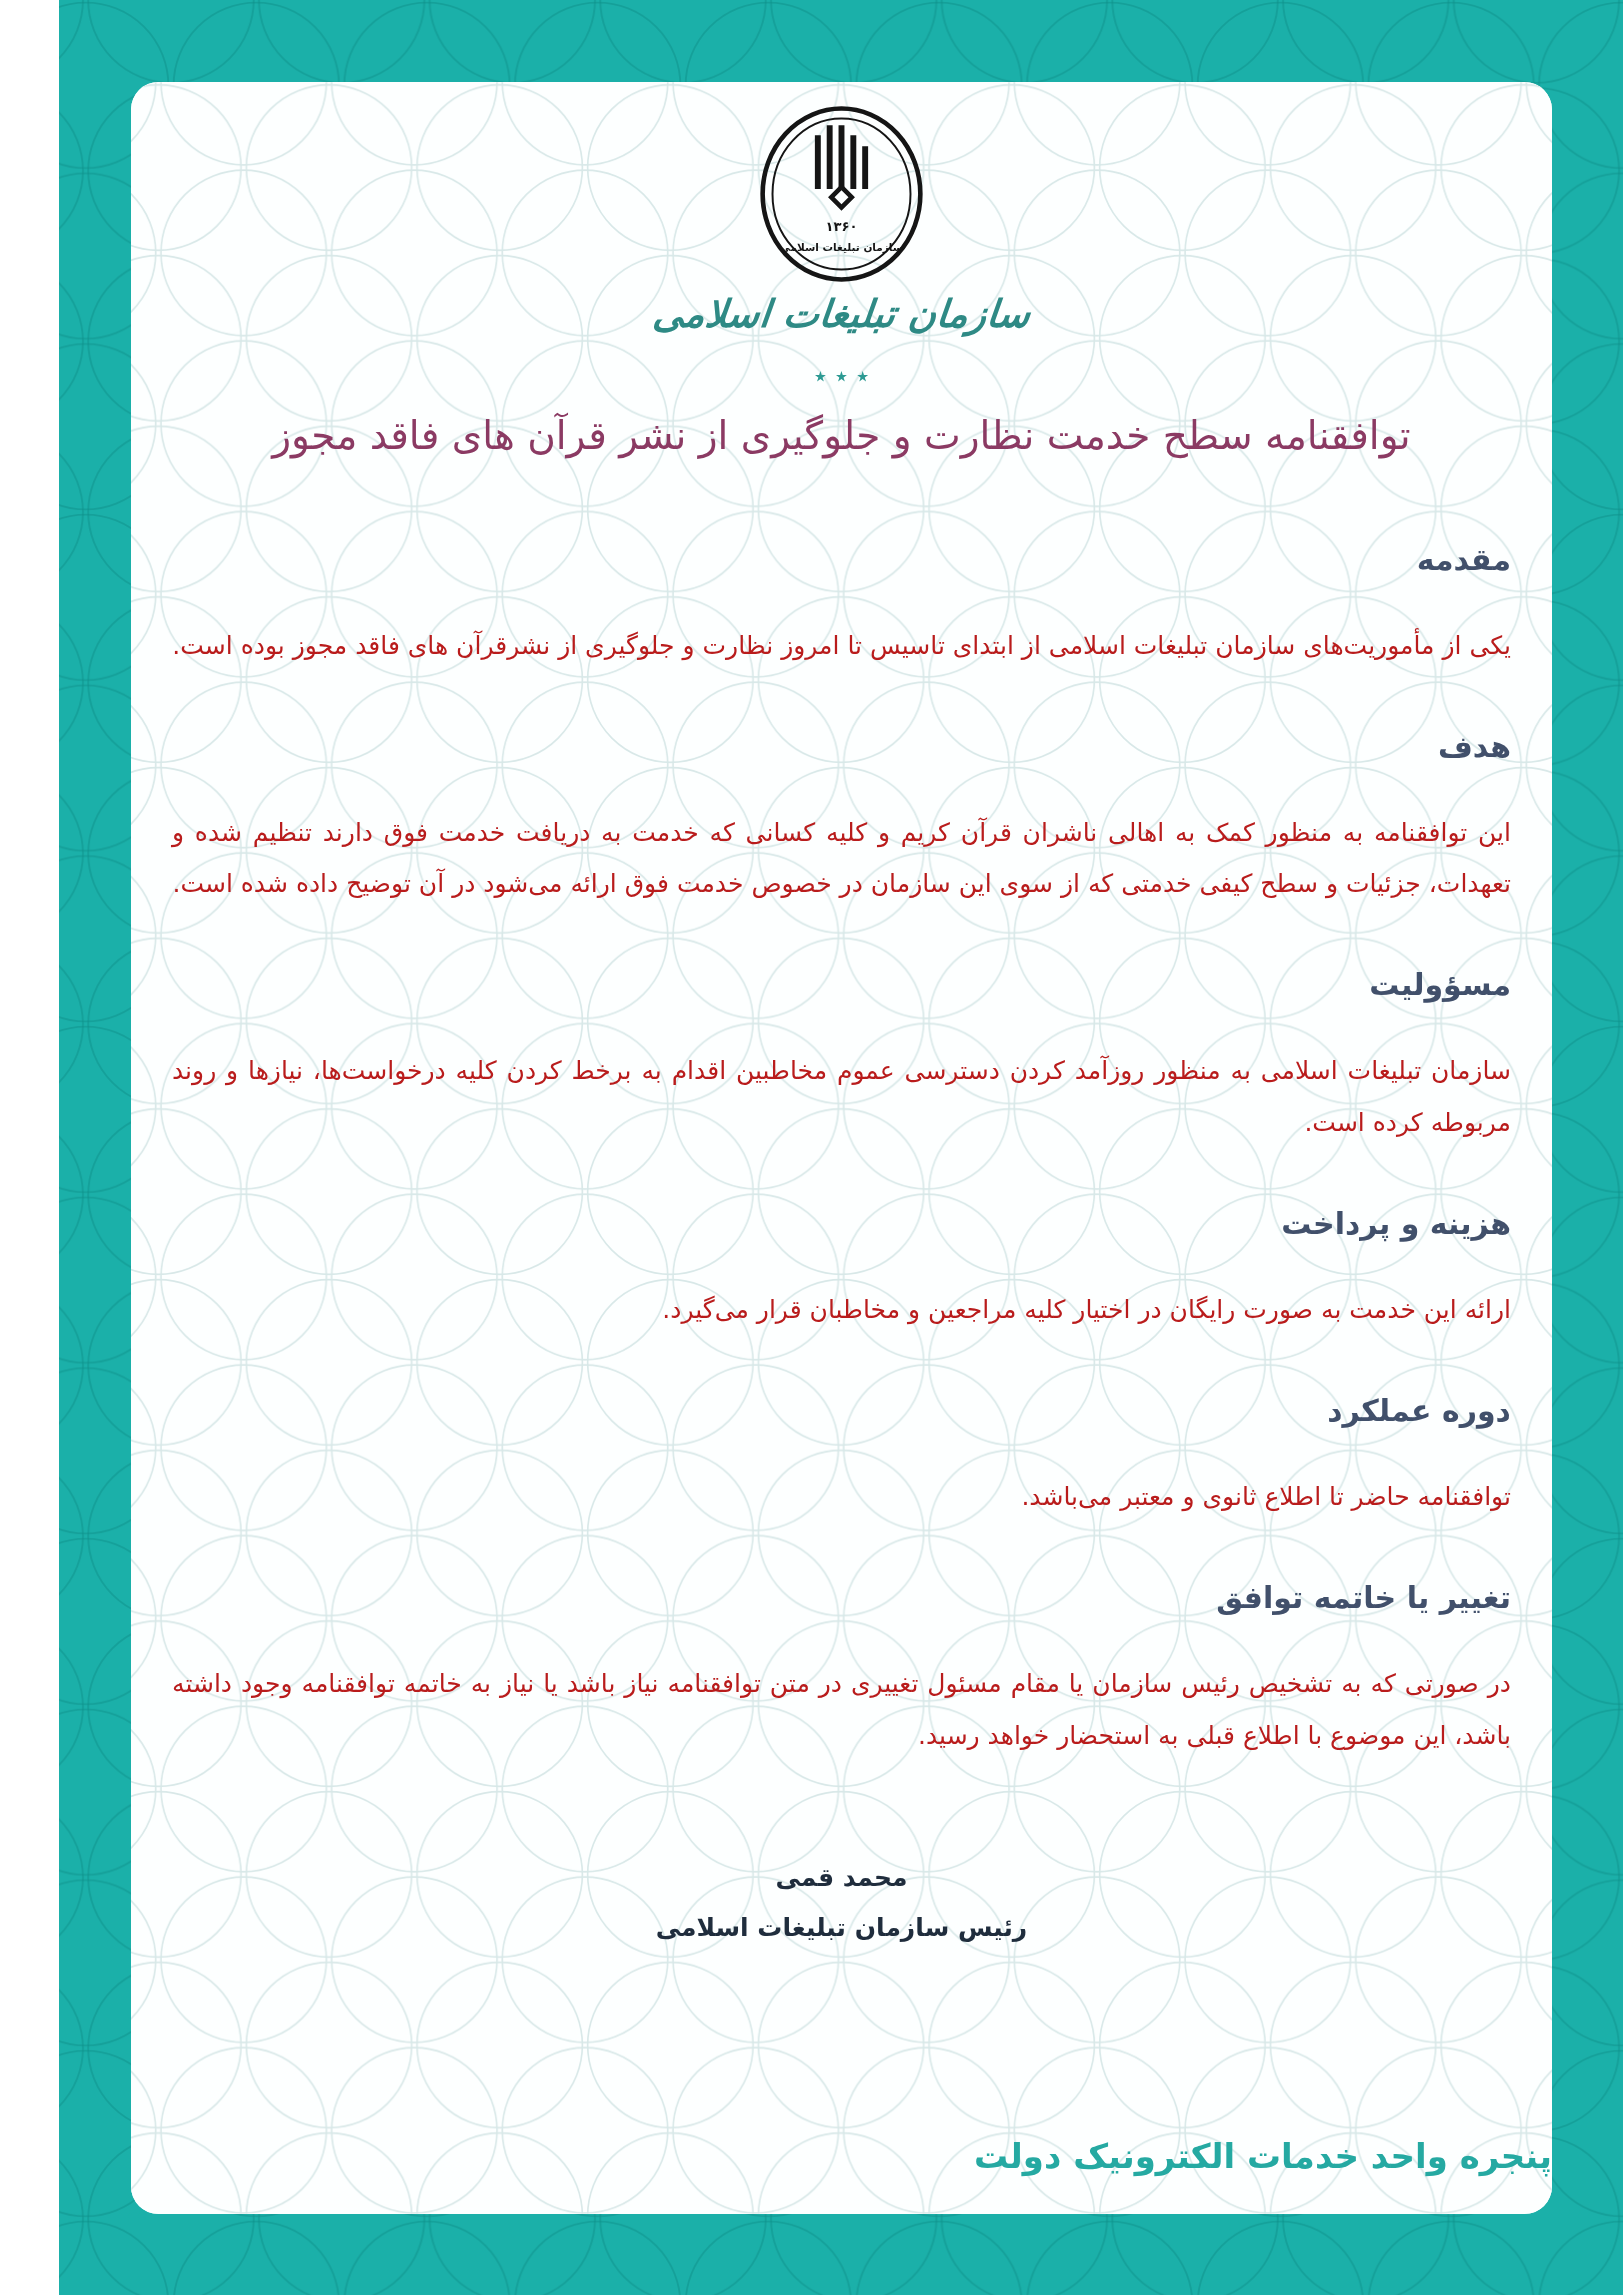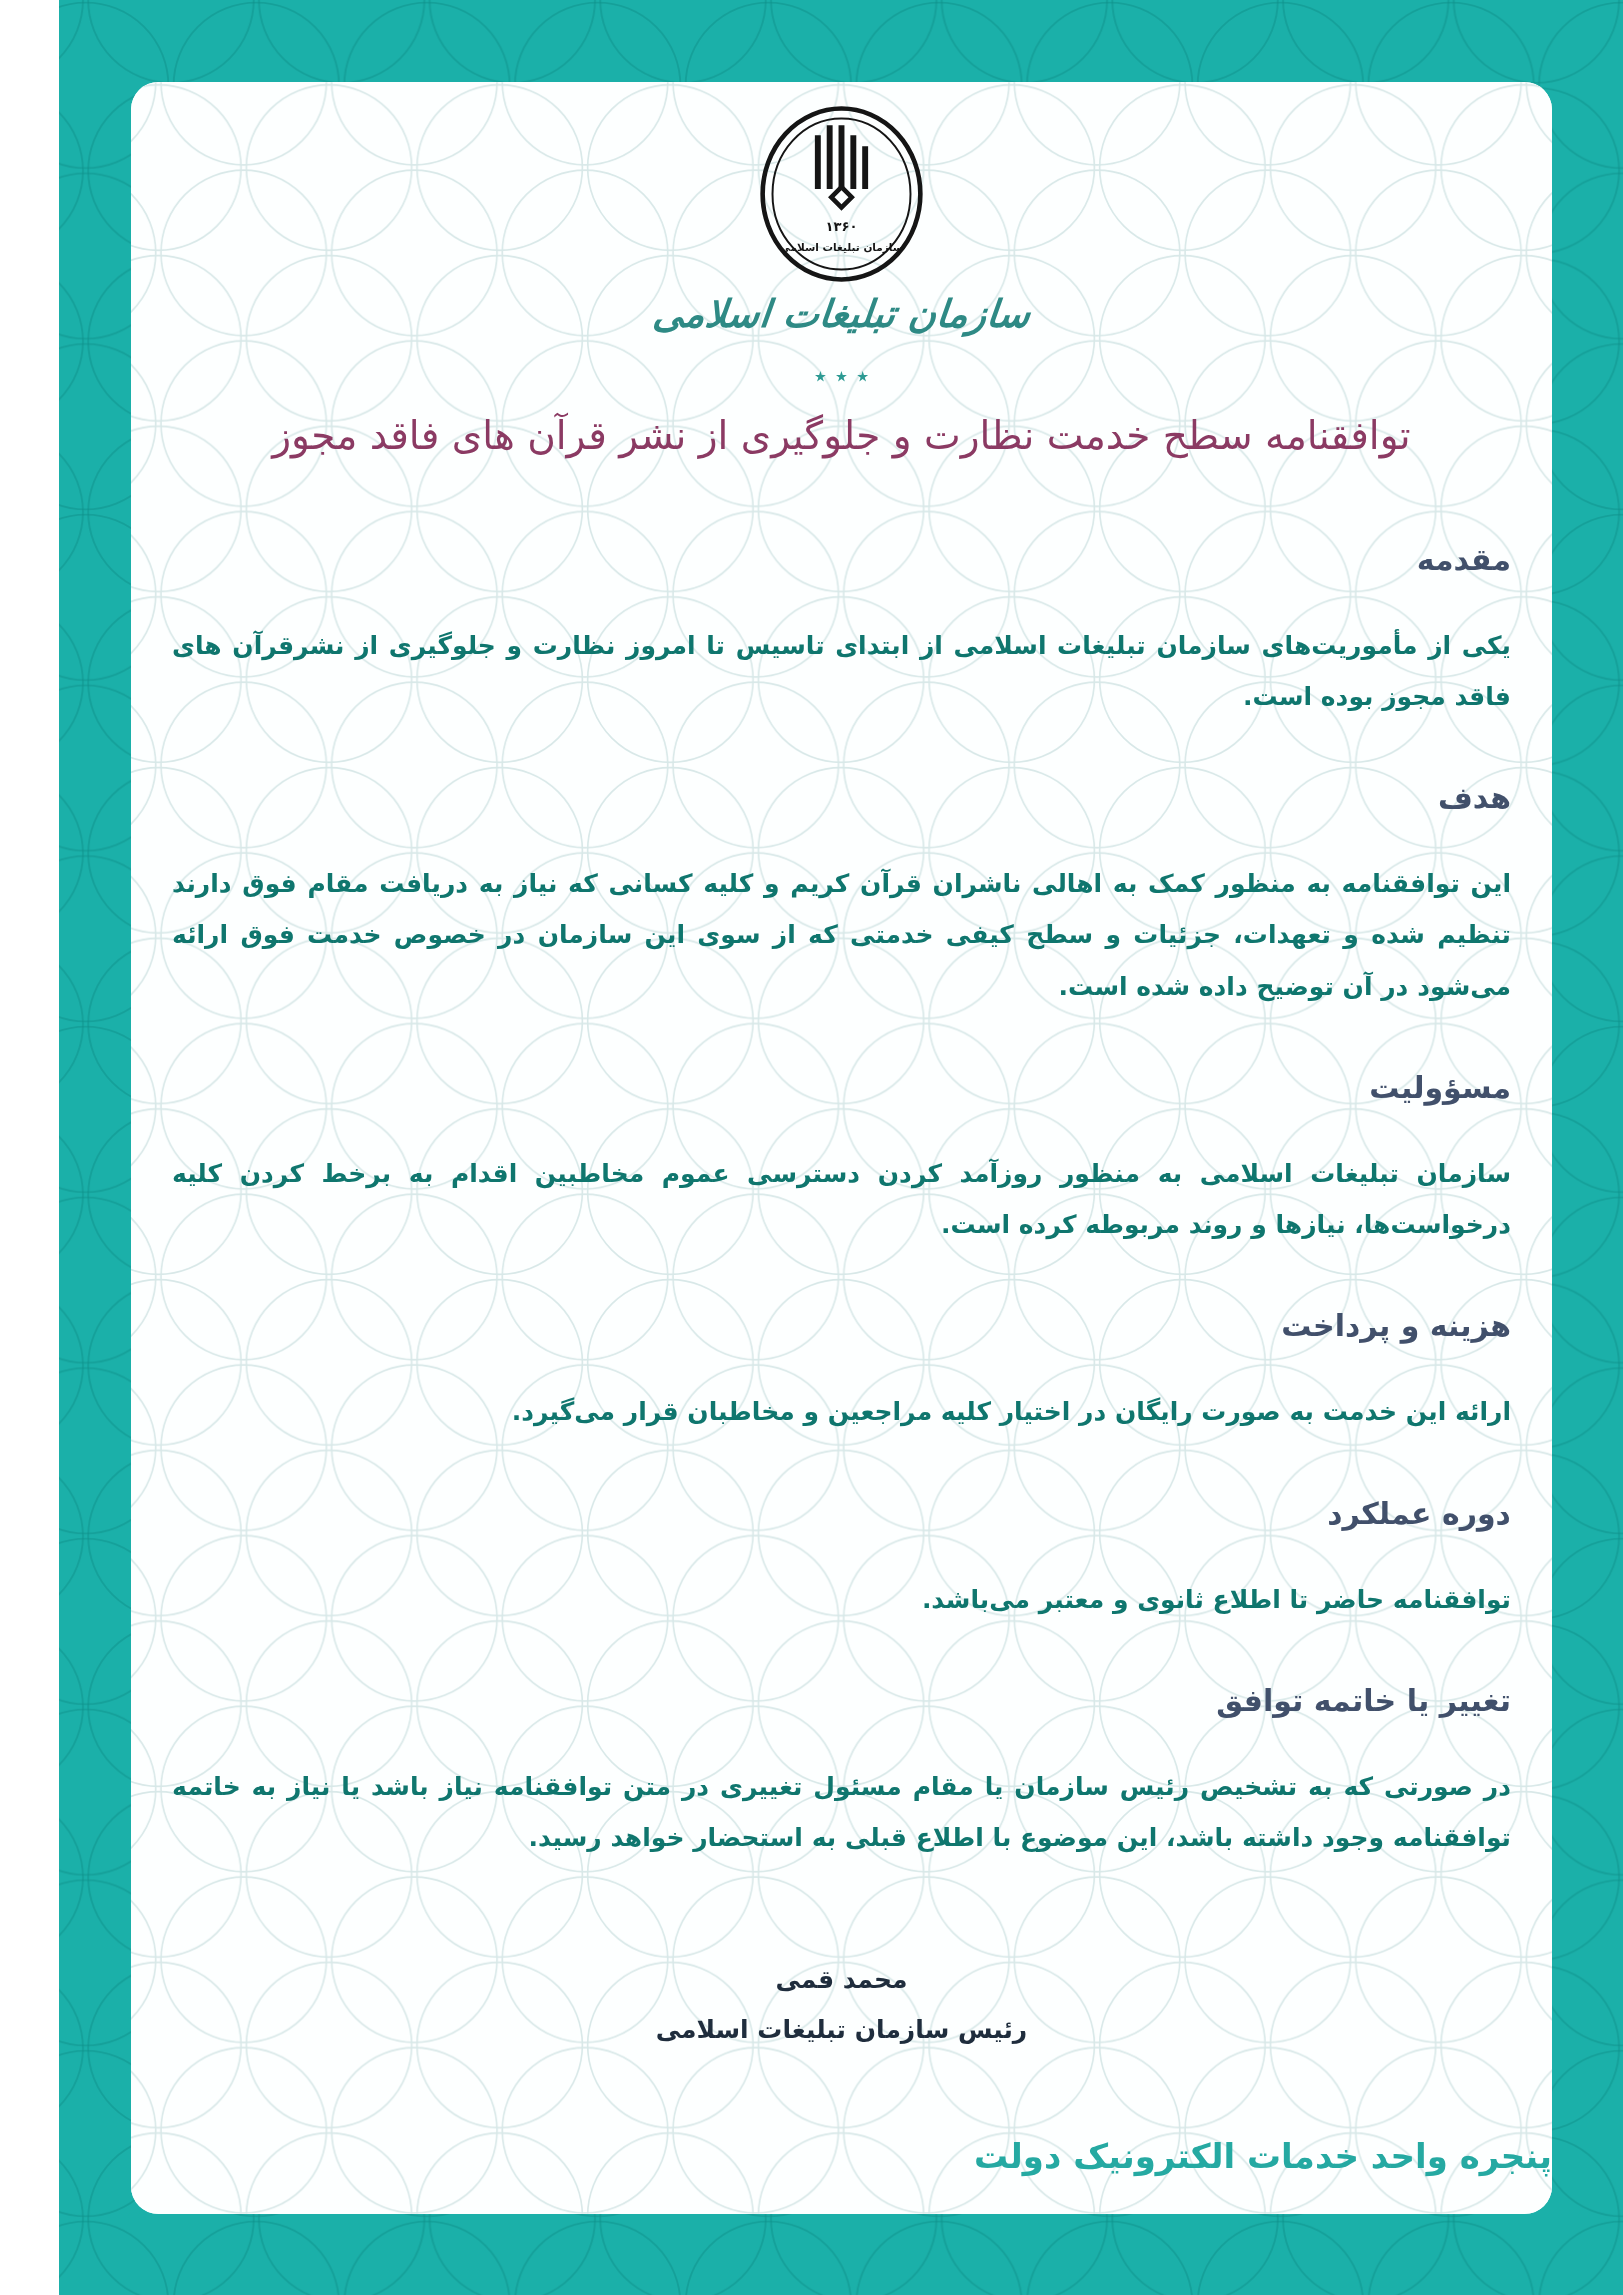--- a/index.html
+++ b/index.html
@@ -91,22 +91,22 @@
   .sec-h {
     margin: 58px 0 43px 0;
     font-size: 30px;
     font-weight: bold;
     color: #41506B;
     text-align: right;
   }
   .sec-p {
     margin: 0;
     font-size: 25px;
-    font-weight: bold;
-    color: #0f766e;
+    font-weight: normal;
+    color: #b91c1c;
     line-height: 2.05;
     text-align: justify;
   }
   .signature {
     margin-top: 92px;
     text-align: center;
     font-size: 25px;
     font-weight: bold;
     color: #1F2D3D;
     line-height: 2.0;
@@ -191,21 +191,21 @@
 
       <div class="sections">
 
         <section class="sec">
           <h2 class="sec-h">مقدمه</h2>
           <p class="sec-p">یکی از مأموریت‌های سازمان تبلیغات اسلامی از ابتدای تاسیس تا امروز نظارت و جلوگیری از نشرقرآن های فاقد مجوز بوده است.</p>
         </section>
 
         <section class="sec">
           <h2 class="sec-h">هدف</h2>
-          <p class="sec-p">این توافقنامه به منظور کمک به اهالی ناشران قرآن کریم و کلیه کسانی که نیاز به دریافت مقام فوق دارند تنظیم شده و تعهدات، جزئیات و سطح کیفی خدمتی که از سوی این سازمان در خصوص خدمت فوق ارائه می‌شود در آن توضیح داده شده است.</p>
+          <p class="sec-p">این توافقنامه به منظور کمک به اهالی ناشران قرآن کریم و کلیه کسانی که خدمت به دریافت خدمت فوق دارند تنظیم شده و تعهدات، جزئیات و سطح کیفی خدمتی که از سوی این سازمان در خصوص خدمت فوق ارائه می‌شود در آن توضیح داده شده است.</p>
         </section>
 
         <section class="sec">
           <h2 class="sec-h">مسؤولیت</h2>
           <p class="sec-p">سازمان تبلیغات اسلامی به منظور روزآمد کردن دسترسی عموم مخاطبین اقدام به برخط کردن کلیه درخواست‌ها، نیازها و روند مربوطه کرده است.</p>
         </section>
 
         <section class="sec">
           <h2 class="sec-h">هزینه و پرداخت</h2>
           <p class="sec-p">ارائه این خدمت به صورت رایگان در اختیار کلیه مراجعین و مخاطبان قرار می‌گیرد.</p>

